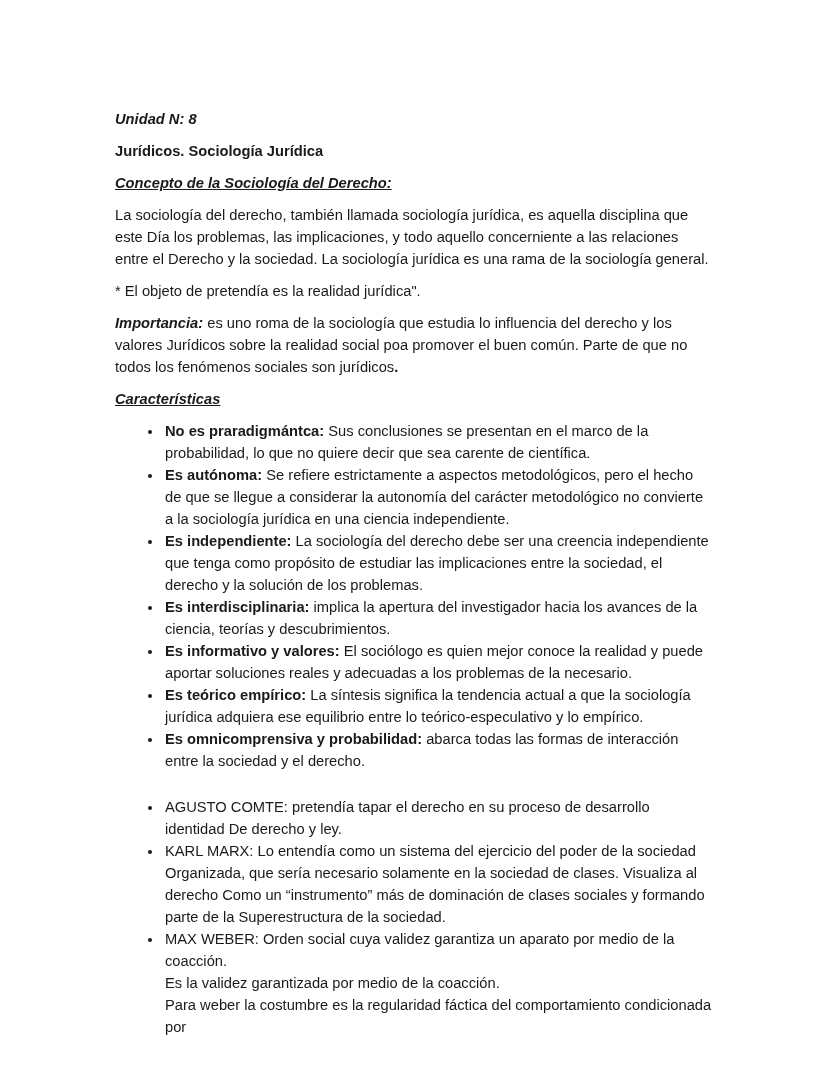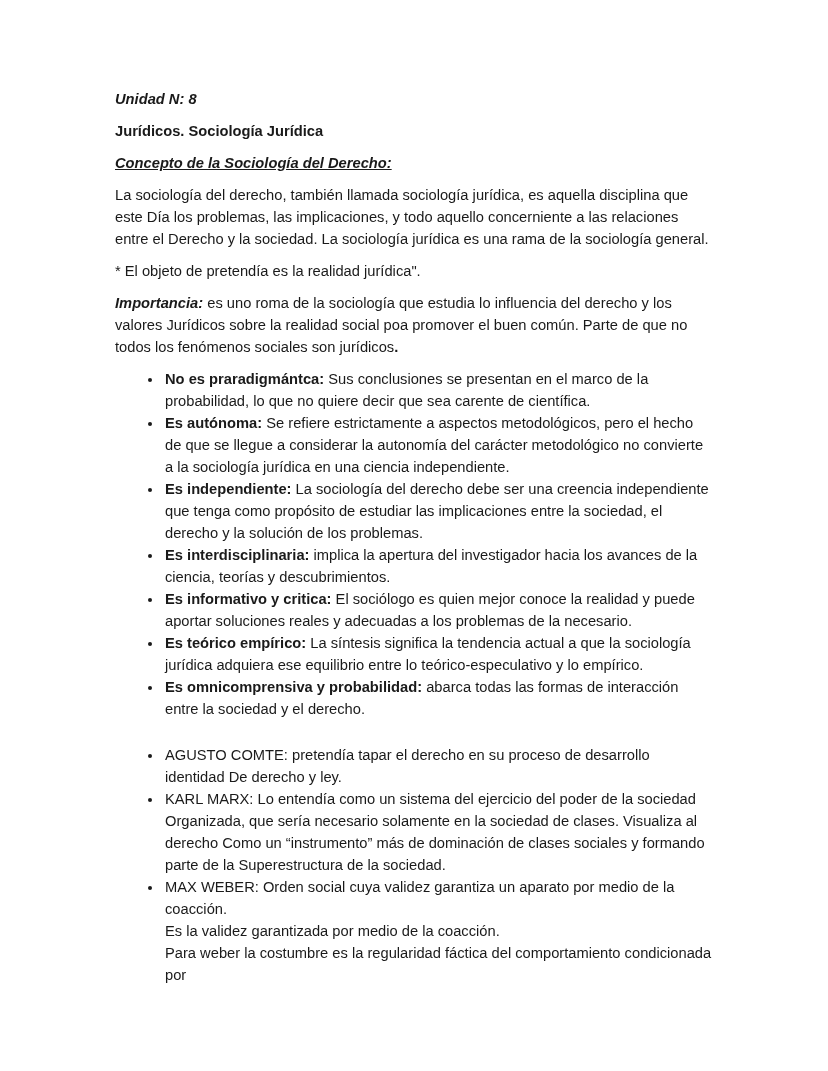--- a/index.html
+++ b/index.html
@@ -17,20 +17,21 @@
   .page {
     box-sizing: border-box;
     width: 828px;
     height: 1071px;
     padding: 88px 115px 0 115px;
     background: #ffffff;
   }
   .content {
     font-size: 14.7px;
     line-height: 22px;
+    margin-top: 20px;
   }
   .content p {
     margin: 0 0 10px 0;
     white-space: pre-wrap;
   }
   .content ul {
     margin: 0 0 10px 0;
     padding: 0 0 0 48px;
     list-style: disc;
   }
@@ -50,26 +51,27 @@
 <body>
 
 <div class="page">
   <div class="content">
       <p><span class="b i">Unidad N: 8</span></p>
       <p><span class="b">Jurídicos. Sociología Jurídica</span></p>
       <p><span class="b i u">Concepto de la Sociología del Derecho:</span></p>
       <p><span>La sociología del derecho, también llamada sociología jurídica, es aquella disciplina que este Día los problemas, las implicaciones, y todo aquello concerniente a las relaciones entre el Derecho y la sociedad. La sociología jurídica es una rama de la sociología general.</span></p>
       <p><span>* El objeto de pretendía es la realidad jurídica".</span></p>
       <p><span class="b i">Importancia:</span><span> es uno roma de la sociología que estudia lo influencia del derecho y los valores Jurídicos sobre la realidad social poa promover el buen común. Parte de que no todos los fenómenos sociales son jurídicos</span><span class="b">.</span></p>
+      <p><span class="b i u">Características</span></p>
       <ul>
         <li><span class="b">No es praradigmántca:</span><span> Sus conclusiones se presentan en el marco de la probabilidad, lo que no quiere decir que sea carente de científica.</span></li>
         <li><span class="b">Es autónoma:</span><span> Se refiere estrictamente a aspectos metodológicos, pero el hecho de que se llegue a considerar la autonomía del carácter metodológico no convierte a la sociología jurídica en una ciencia independiente.</span></li>
         <li><span class="b">Es independiente:</span><span> La sociología del derecho debe ser una creencia independiente que tenga como propósito de estudiar las implicaciones entre la sociedad, el derecho y la solución de los problemas.</span></li>
         <li><span class="b">Es interdisciplinaria:</span><span> implica la apertura del investigador hacia los avances de la ciencia, teorías y descubrimientos.</span></li>
-        <li><span class="b">Es informativo y critica:</span><span> El sociólogo es quien mejor conoce la realidad y puede aportar soluciones reales y adecuadas a los problemas de la necesario.</span></li>
+        <li><span class="b">Es informativo y valores:</span><span> El sociólogo es quien mejor conoce la realidad y puede aportar soluciones reales y adecuadas a los problemas de la necesario.</span></li>
         <li><span class="b">Es teórico empírico:</span><span> La síntesis significa la tendencia actual a que la sociología jurídica adquiera ese equilibrio entre lo teórico-especulativo y lo empírico.</span></li>
         <li><span class="b">Es omnicomprensiva y probabilidad:</span><span> abarca todas las formas de interacción entre la sociedad y el derecho.</span></li>
       </ul>
       <ul class="gap-before">
         <li><span>AGUSTO COMTE: pretendía tapar el derecho en su proceso de desarrollo identidad De derecho y ley.</span></li>
         <li><span>KARL MARX: Lo entendía como un sistema del ejercicio del poder de la sociedad Organizada, que sería necesario solamente en la sociedad de clases. Visualiza al derecho Como un “instrumento” más de dominación de clases sociales y formando parte de la Superestructura de la sociedad.</span></li>
         <li><span>MAX WEBER: Orden social cuya validez garantiza un aparato por medio de la coacción.
 Es la validez garantizada por medio de la coacción.
 Para weber la costumbre es la regularidad fáctica del comportamiento condicionada por</span></li>
       </ul>

